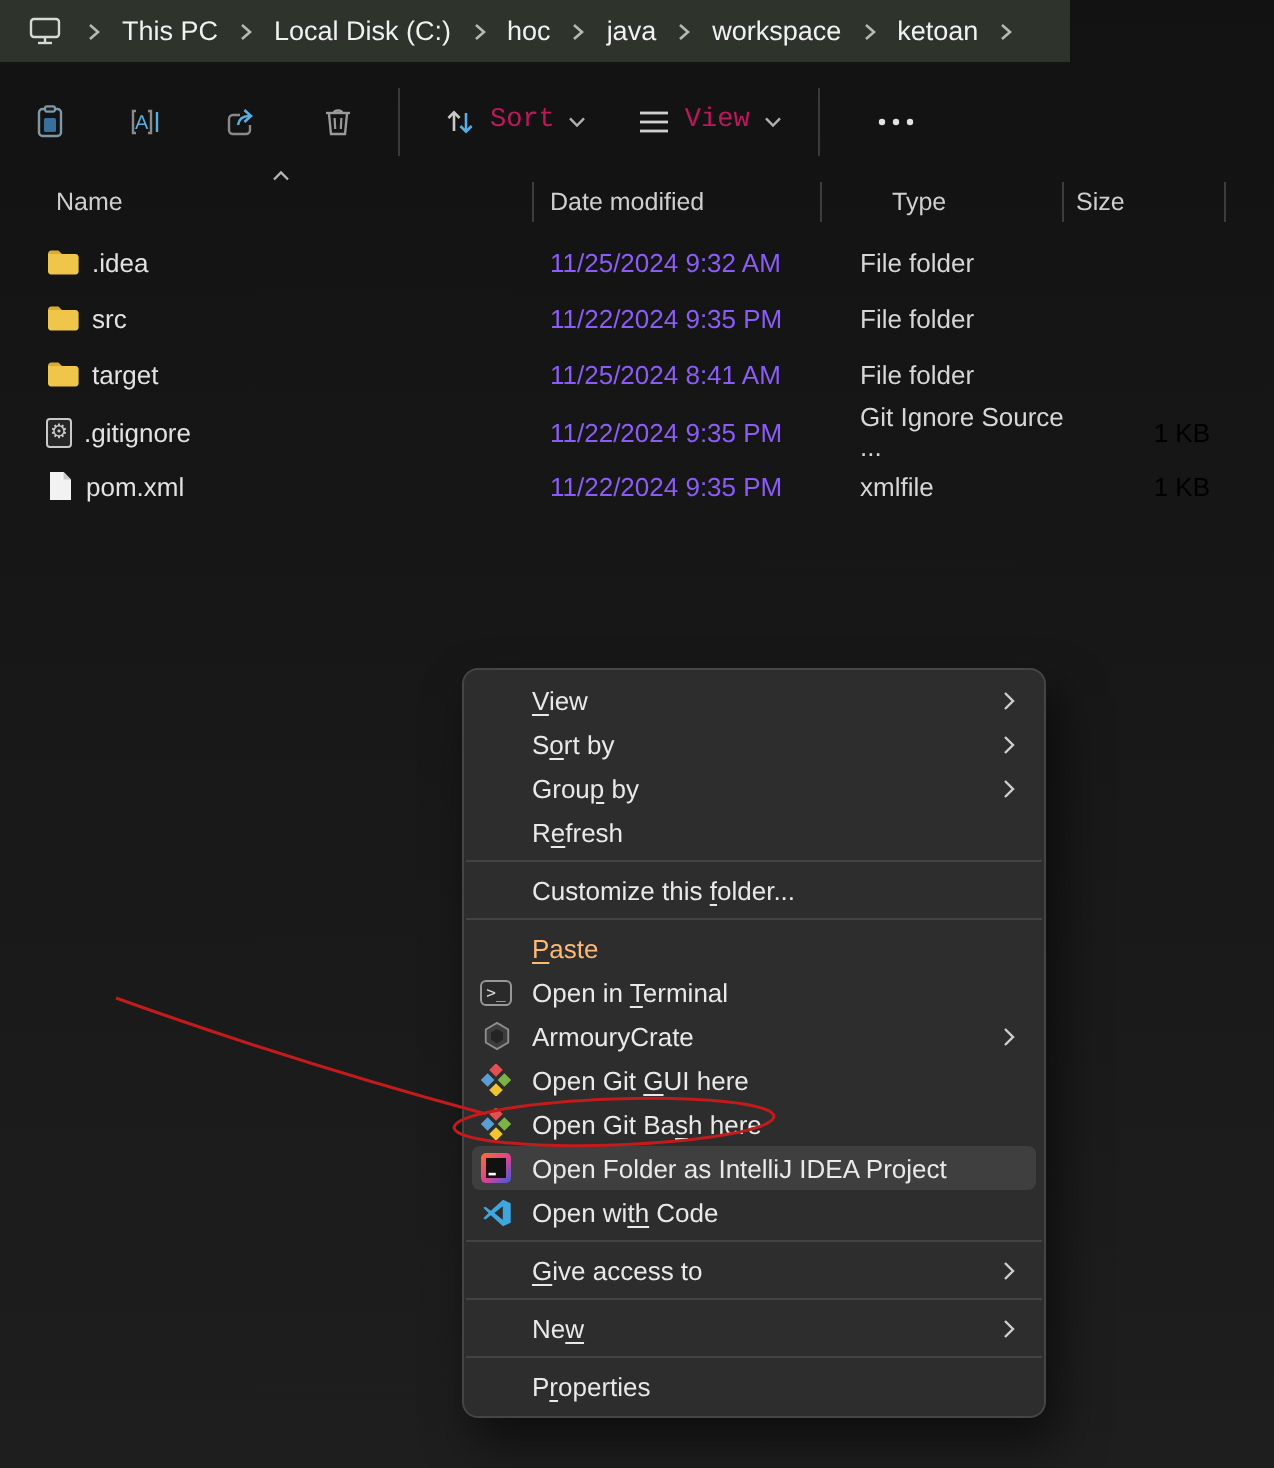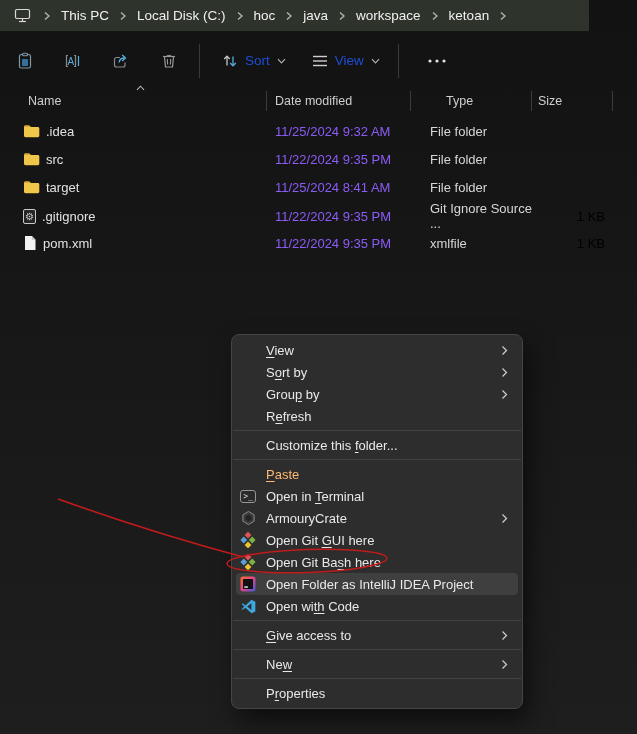--- a/index.html
+++ b/index.html
@@ -7,37 +7,37 @@
   body {
     position:relative; overflow:hidden;
     font-family:"Liberation Sans", sans-serif;
     background:linear-gradient(#121212, #1e1e1e);
     color:#e8e8e8;
   }
   svg { display:block; }
 
   
   .crumb-bar {
-    position:absolute; top:0; left:0; width:589px; height:32px;
+    position:absolute; top:0; left:0; width:535px; height:32px;
     background:#2e332c; border-bottom:1px solid #15170f;
     display:flex; align-items:center; padding-left:14px;
   }
   .crumb-bar .chev { margin:0 10px; flex:0 0 auto; }
   .crumb { font-size:13.5px; color:#f1f1f1; white-space:nowrap; cursor:default; }
   .pc-icon { margin-right:2px; }
 
   
   .toolbar {
     position:absolute; top:33px; left:0; width:637px; height:55px;
     display:flex; align-items:center; padding-left:7px;
   }
   .tb-btn { width:36px; height:36px; margin-right:12px; display:flex; align-items:center; justify-content:center; border-radius:5px; }
   .tb-div { width:1px; height:34px; background:#3a3a3a; margin:0 6px 0 0; }
   .tb-text-btn { display:flex; align-items:center; gap:7px; padding:8px 10px; border-radius:5px; margin-left:6px; }
-  .tb-text-btn .lbl { font-size:13.5px; color:#1d4ed8; }
+  .tb-text-btn .lbl { font-size:13.5px; color:#be185d;font-family:Liberation Mono, monospace; }
   .tb-more { margin-left:10px; padding:8px 12px; border-radius:5px; }
 
   
   .list-header {
     position:absolute; top:88px; left:0; width:637px; height:26px;
     display:grid; grid-template-columns:267px 144px 121px 81px;
     align-items:center; font-size:12.5px; color:#cfcfcf;
   }
   .list-header .hc { position:relative; height:22px; display:flex; align-items:center; }
   .hc-name { padding-left:28px; }

